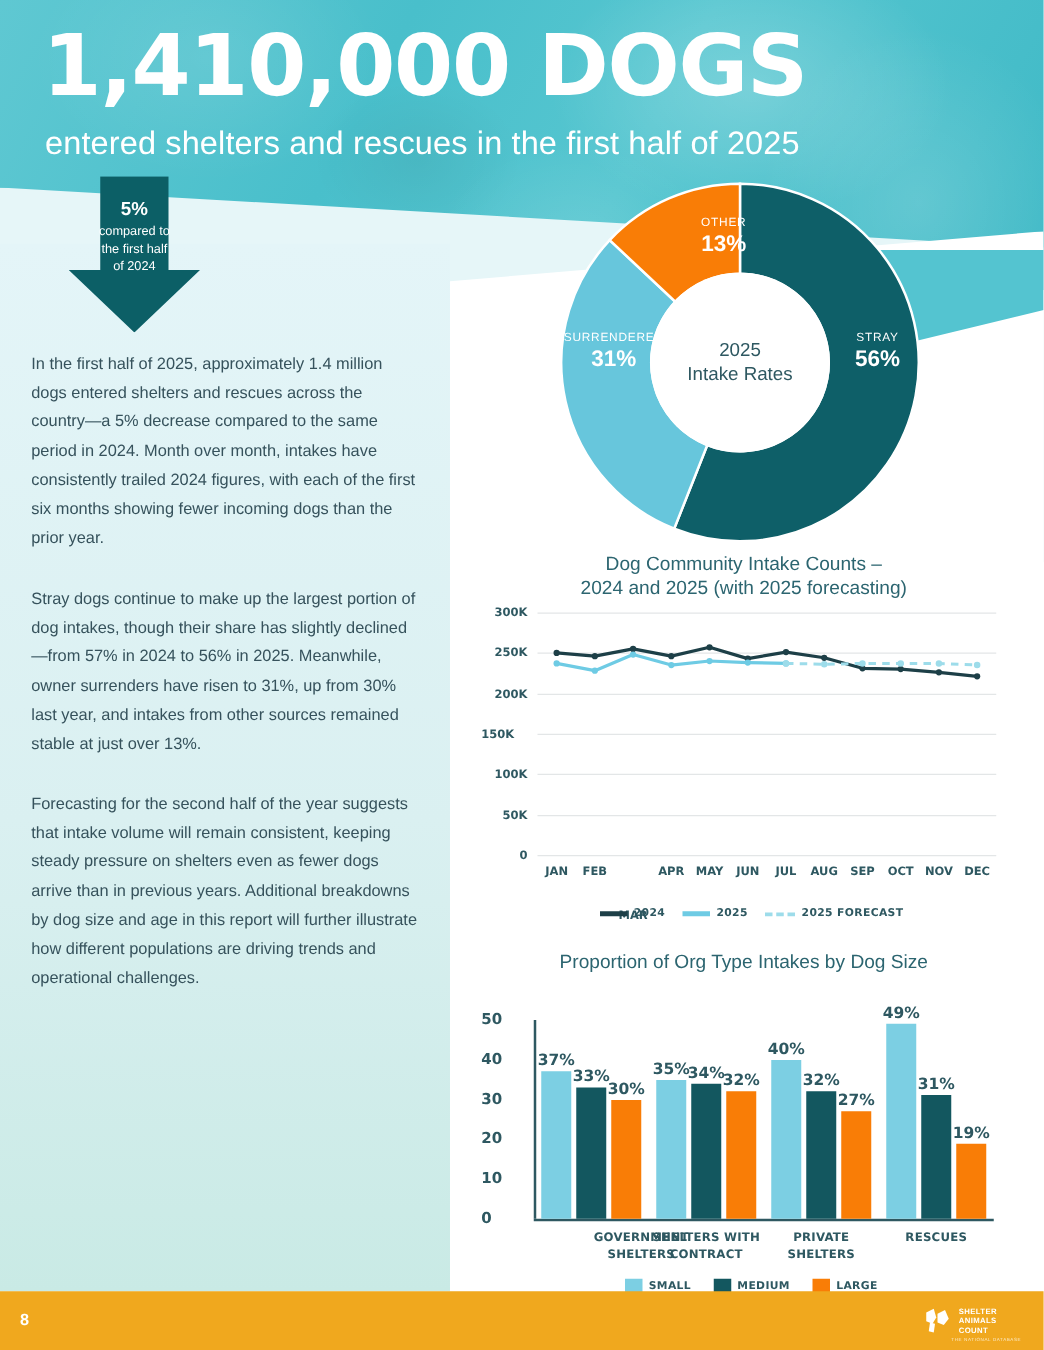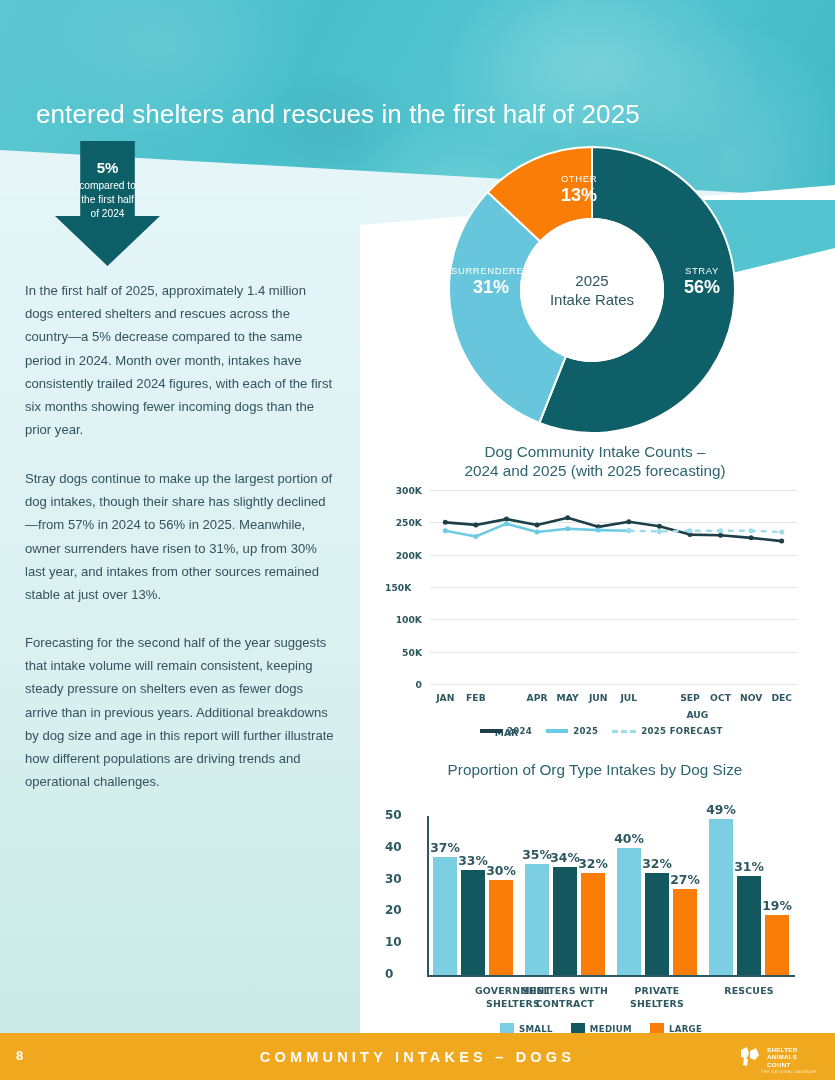--- a/index.html
+++ b/index.html
@@ -163,20 +163,21 @@
   .logo-tag { position: absolute; right: 8px; bottom: -1px; color: rgba(255,255,255,0.75); font-size: 3.6px; letter-spacing: 0.5px;}
 </style>
 </head>
 <body>
 
 <div class="page">
 
   <div class="header">
     <div class="header-texture"></div>
   </div>
+  <div class="big-number">1,410,000 DOGS</div>
   <div class="sub-head">entered shelters and rescues in the first half of 2025</div>
 
   <div class="band-pale"></div>
   <div class="band-white"></div>
   <div class="teal-wedge"></div>
 
   <div class="left-col">
     <div class="body-text p1">In the first half of 2025, approximately 1.4 million dogs entered shelters and rescues across the country—a 5% decrease compared to the same period in 2024. Month over month, intakes have consistently trailed 2024 figures, with each of the first six months showing fewer incoming dogs than the prior year.</div>
     <div class="body-text p2">Stray dogs continue to make up the largest portion of dog intakes, though their share has slightly declined—from 57% in 2024 to 56% in 2025. Meanwhile, owner surrenders have risen to 31%, up from 30% last year, and intakes from other sources remained stable at just over 13%.</div>
     <div class="body-text p3">Forecasting for the second half of the year suggests that intake volume will remain consistent, keeping steady pressure on shelters even as fewer dogs arrive than in previous years. Additional breakdowns by dog size and age in this report will further illustrate how different populations are driving trends and operational challenges.</div>
@@ -237,21 +238,21 @@
       <div class="axis-lbl" style="left:0px;top:33.333333333333314px;width:37px;text-align:right;">250K</div>
       <div class="gridline" style="left:45px;top:6px;width:367px;"></div>
       <div class="axis-lbl" style="left:0px;top:1px;width:37px;text-align:right;">300K</div>
       <div class="month-lbl" style="left:42.291666666666664px;top:208px;width:36px;">JAN</div>
       <div class="month-lbl" style="left:72.875px;top:208px;width:36px;">FEB</div>
       <div class="month-lbl" style="left:103.45833333333333px;top:208px;width:36px;margin-top:35px;">MAR</div>
       <div class="month-lbl" style="left:134.04166666666666px;top:208px;width:36px;">APR</div>
       <div class="month-lbl" style="left:164.625px;top:208px;width:36px;">MAY</div>
       <div class="month-lbl" style="left:195.20833333333331px;top:208px;width:36px;">JUN</div>
       <div class="month-lbl" style="left:225.79166666666666px;top:208px;width:36px;">JUL</div>
-      <div class="month-lbl" style="left:256.375px;top:225px;width:36px;margin-left:38px;">AUG</div>
+      <div class="month-lbl" style="left:256.375px;top:208px;width:36px;">AUG</div>
       <div class="month-lbl" style="left:286.9583333333333px;top:208px;width:36px;">SEP</div>
       <div class="month-lbl" style="left:317.54166666666663px;top:208px;width:36px;">OCT</div>
       <div class="month-lbl" style="left:348.125px;top:208px;width:36px;">NOV</div>
       <div class="month-lbl" style="left:378.7083333333333px;top:208px;width:36px;">DEC</div>
       <svg width="420" height="232" style="position: absolute; left: 0px; top: 0px;">
         <path d="M60.291666666666664 38.333333333333314 L90.875 40.920000000000016 L121.45833333333333 35.099999999999994 L152.04166666666666 40.920000000000016 L182.625 33.80666666666667 L213.20833333333331 42.859999999999985 L243.79166666666666 37.68666666666667 L274.375 42.21333333333334 L304.9583333333333 50.620000000000005 L335.54166666666663 51.26666666666665 L366.125 53.85333333333335 L396.7083333333333 57.08666666666667" fill="none" stroke="#1d3f47" stroke-width="2.6" stroke-linejoin="round"></path>
         <circle cx="60.291666666666664" cy="38.333333333333314" r="2.5" fill="#1d3f47"></circle>
         <circle cx="90.875" cy="40.920000000000016" r="2.5" fill="#1d3f47"></circle>
         <circle cx="121.45833333333333" cy="35.099999999999994" r="2.5" fill="#1d3f47"></circle>
         <circle cx="152.04166666666666" cy="40.920000000000016" r="2.5" fill="#1d3f47"></circle>
@@ -355,21 +356,20 @@
      </span>
         <span class="legend-item">
        <span class="swatch-box" style="background:#f97d06"></span>
        <span>LARGE</span>
      </span>
       </div>
     </div>
 
   <div class="footer">
     <div class="footer-page">8</div>
-    <div class="footer-title">COMMUNITY INTAKES – DOGS</div>
     <div class="footer-logo">
       <svg width="26" height="26" viewBox="0 0 26 26">
         <path d="M4 6 L10 3 L12 10 L9 15 L4 13 Z" fill="#ffffff"></path>
         <path d="M13 7 L19 4 L22 11 L18 16 L13 14 Z" fill="#ffffff"></path>
         <path d="M7 14 L11 15 L10 22 L6 21 Z" fill="#ffffff"></path>
       </svg>
       <div>
         <div class="logo-text">SHELTER</div>
         <div class="logo-text">ANIMALS</div>
         <div class="logo-text">COUNT</div>

